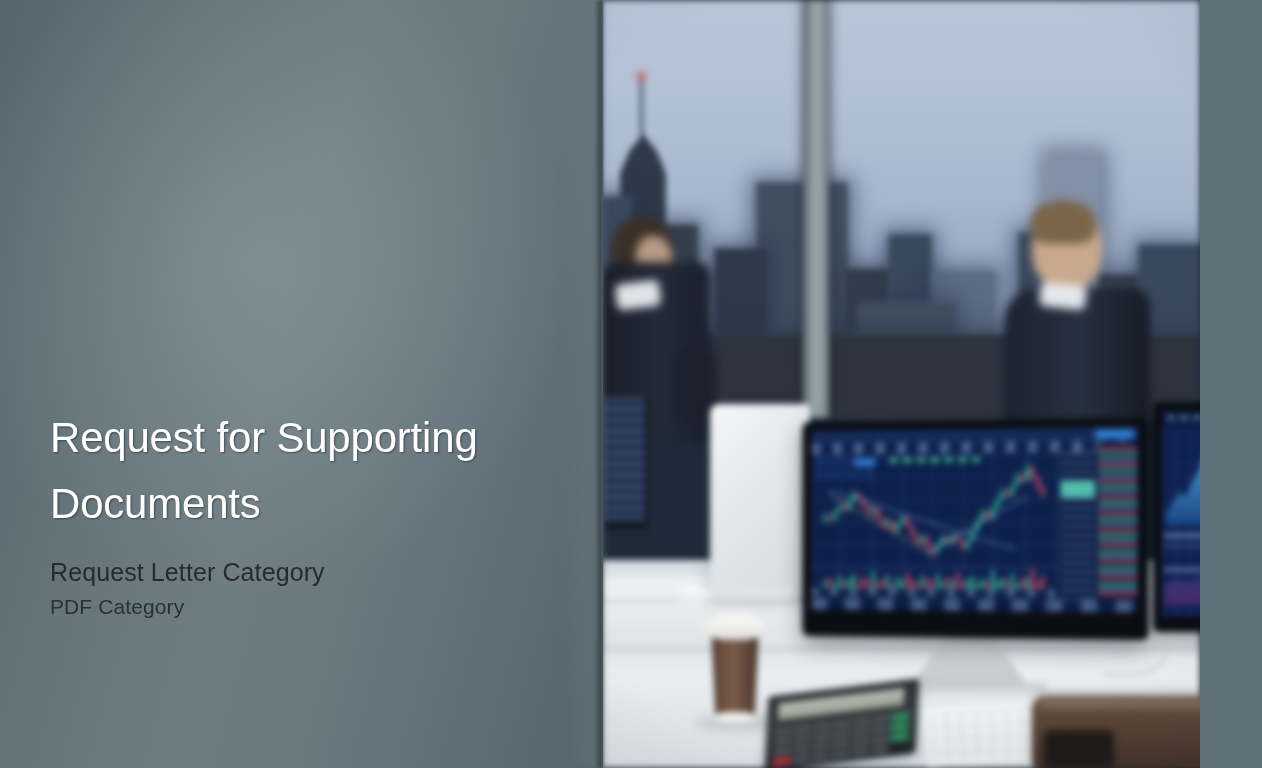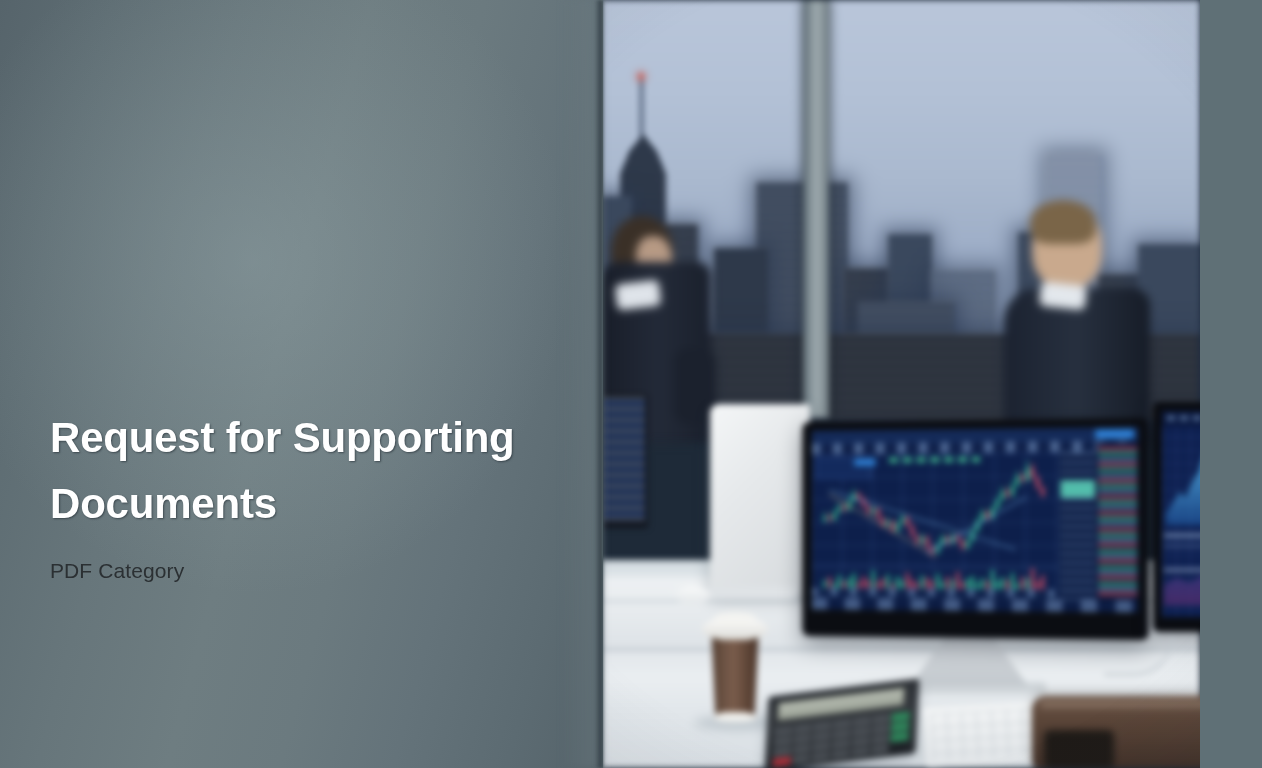--- a/index.html
+++ b/index.html
@@ -486,21 +486,21 @@
   }
 
   
   .textblock {
     position:absolute;
     left:50px; top:405px;
     width:520px;
   }
   .title {
     font-size:42px;
-    font-weight:700;
+    font-weight:400;
     line-height:66px;
     color:#ffffff;
     letter-spacing:-0.2px;
     text-shadow:1px 1px 2px rgba(25,35,42,.55);
     margin-bottom:18px;
   }
   .subtitle {
     font-size:25px;
     font-weight:400;
     line-height:34px;
@@ -867,16 +867,17 @@
   </div>
 
   <div class="wall"></div>
   <div class="wall-soft"></div>
   <div class="wall-edge"></div>
 
   <div class="rband"></div>
 
   <div class="textblock">
     <div class="title">Request for Supporting Documents</div>
+    <div class="subtitle">Request Letter Category</div>
     <div class="meta">PDF Category</div>
   </div>
 
 </div>
 
 </body></html>

